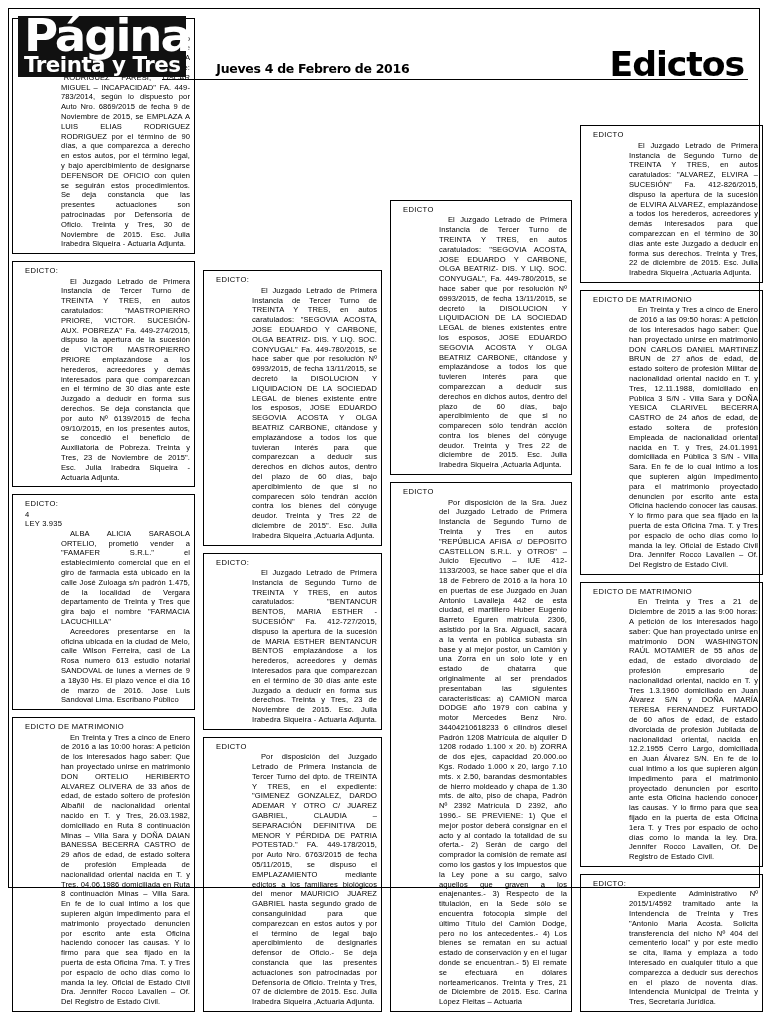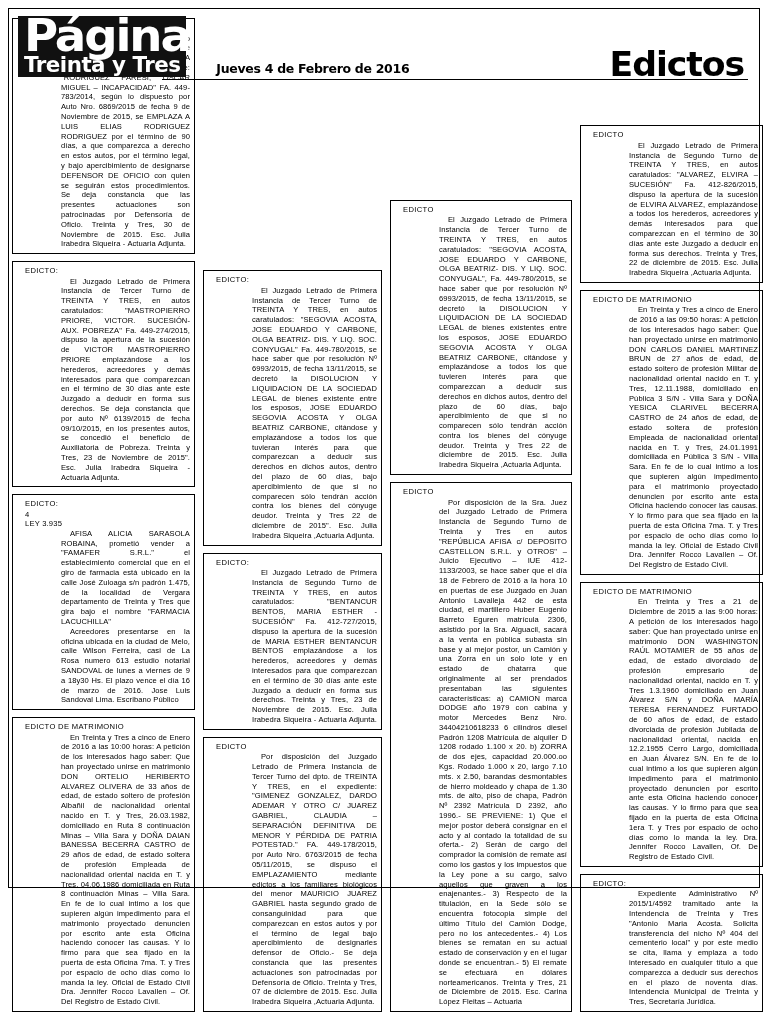--- a/index.html
+++ b/index.html
@@ -186,21 +186,21 @@
           <div class="notice-body">Por disposición del Juzgado Letrado de Primera Instancia de Tercer Turno del depto. de TREINTA Y TRES, en el expediente: "RODRIGUEZ PARESI, OSCAR MIGUEL – INCAPACIDAD" FA. 449-783/2014, según lo dispuesto por Auto Nro. 6869/2015 de fecha 9 de Noviembre de 2015, se EMPLAZA A LUIS ELIAS RODRIGUEZ RODRIGUEZ por el término de 90 días, a que comparezca a derecho en estos autos, por el término legal, y bajo apercibimiento de designarse DEFENSOR DE OFICIO con quien se seguirán estos procedimientos. Se deja constancia que las presentes actuaciones son patrocinadas por Defensoría de Oficio. Treinta y Tres, 30 de Noviembre de 2015. Esc. Julia Irabedra Siqueira - Actuaria Adjunta.</div>
         </div>
         <div class="notice">
           <div class="notice-head">EDICTO:</div>
           <div class="notice-body">El Juzgado Letrado de Primera Instancia de Tercer Turno de TREINTA Y TRES, en autos caratulados: "MASTROPIERRO PRIORE, VICTOR. SUCESIÓN- AUX. POBREZA" Fa. 449-274/2015, dispuso la apertura de la sucesión de VICTOR MASTROPIERRO PRIORE emplazándose a los herederos, acreedores y demás interesados para que comparezcan en el término de 30 días ante este Juzgado a deducir en forma sus derechos. Se deja constancia que por auto Nº 6139/2015 de fecha 09/10/2015, en los presentes autos, se concedió el beneficio de Auxiliatoria de Pobreza. Treinta y Tres, 23 de Noviembre de 2015". Esc. Julia Irabedra Siqueira - Actuaria Adjunta.</div>
         </div>
         <div class="notice">
           <div class="notice-head">EDICTO:</div>
           <div class="notice-sub">4</div>
           <div class="notice-sub">LEY 3.935</div>
-          <div class="notice-body">AFISA ALICIA SARASOLA ROBAINA, prometió vender a "FAMAFER S.R.L." el establecimiento comercial que en el giro de farmacia está ubicado en la calle José Zuloaga s/n padrón 1.475, de la localidad de Vergara departamento de Treinta y Tres que gira bajo el nombre "FARMACIA LACUCHILLA"</div>
+          <div class="notice-body">ALBA ALICIA SARASOLA ORTELIO, prometió vender a "FAMAFER S.R.L." el establecimiento comercial que en el giro de farmacia está ubicado en la calle José Zuloaga s/n padrón 1.475, de la localidad de Vergara departamento de Treinta y Tres que gira bajo el nombre "FARMACIA LACUCHILLA"</div>
           <div class="notice-body">Acreedores presentarse en la oficina ubicada en la ciudad de Melo, calle Wilson Ferreira, casi de La Rosa numero 613 estudio notarial SANDOVAL de lunes a viernes de 9 a 18y30 Hs. El plazo vence el día 16 de marzo de 2016. Jose Luis Sandoval Lima. Escribano Público</div>
         </div>
         <div class="notice">
           <div class="notice-head">EDICTO DE MATRIMONIO</div>
           <div class="notice-body">En Treinta y Tres a cinco de Enero de 2016 a las 10:00 horas: A petición de los interesados hago saber: Que han proyectado unirse en matrimonio DON ORTELIO HERIBERTO ALVAREZ OLIVERA de 33 años de edad, de estado soltero de profesión Albañil de nacionalidad oriental nacido en T. y Tres, 26.03.1982, domiciliado en Ruta 8 continuación Minas – Villa Sara y DOÑA DAIAN BANESSA BECERRA CASTRO de 29 años de edad, de estado soltera de profesión Empleada de nacionalidad oriental nacida en T. y Tres, 04.06.1986 domiciliada en Ruta 8 continuación Minas – Villa Sara. En fe de lo cual intimo a los que supieren algún impedimento para el matrimonio proyectado denuncien por escrito ante esta Oficina haciendo conocer las causas. Y lo firmo para que sea fijado en la puerta de esta Oficina 7ma. T. y Tres por espacio de ocho días como lo manda la ley. Oficial de Estado Civil Dra. Jennifer Rocco Lavallen – Of. Del Registro de Estado Civil.</div>
         </div>
       </div>
       <div class="col col-2">
         <div class="notice">
           <div class="notice-head">EDICTO:</div>

